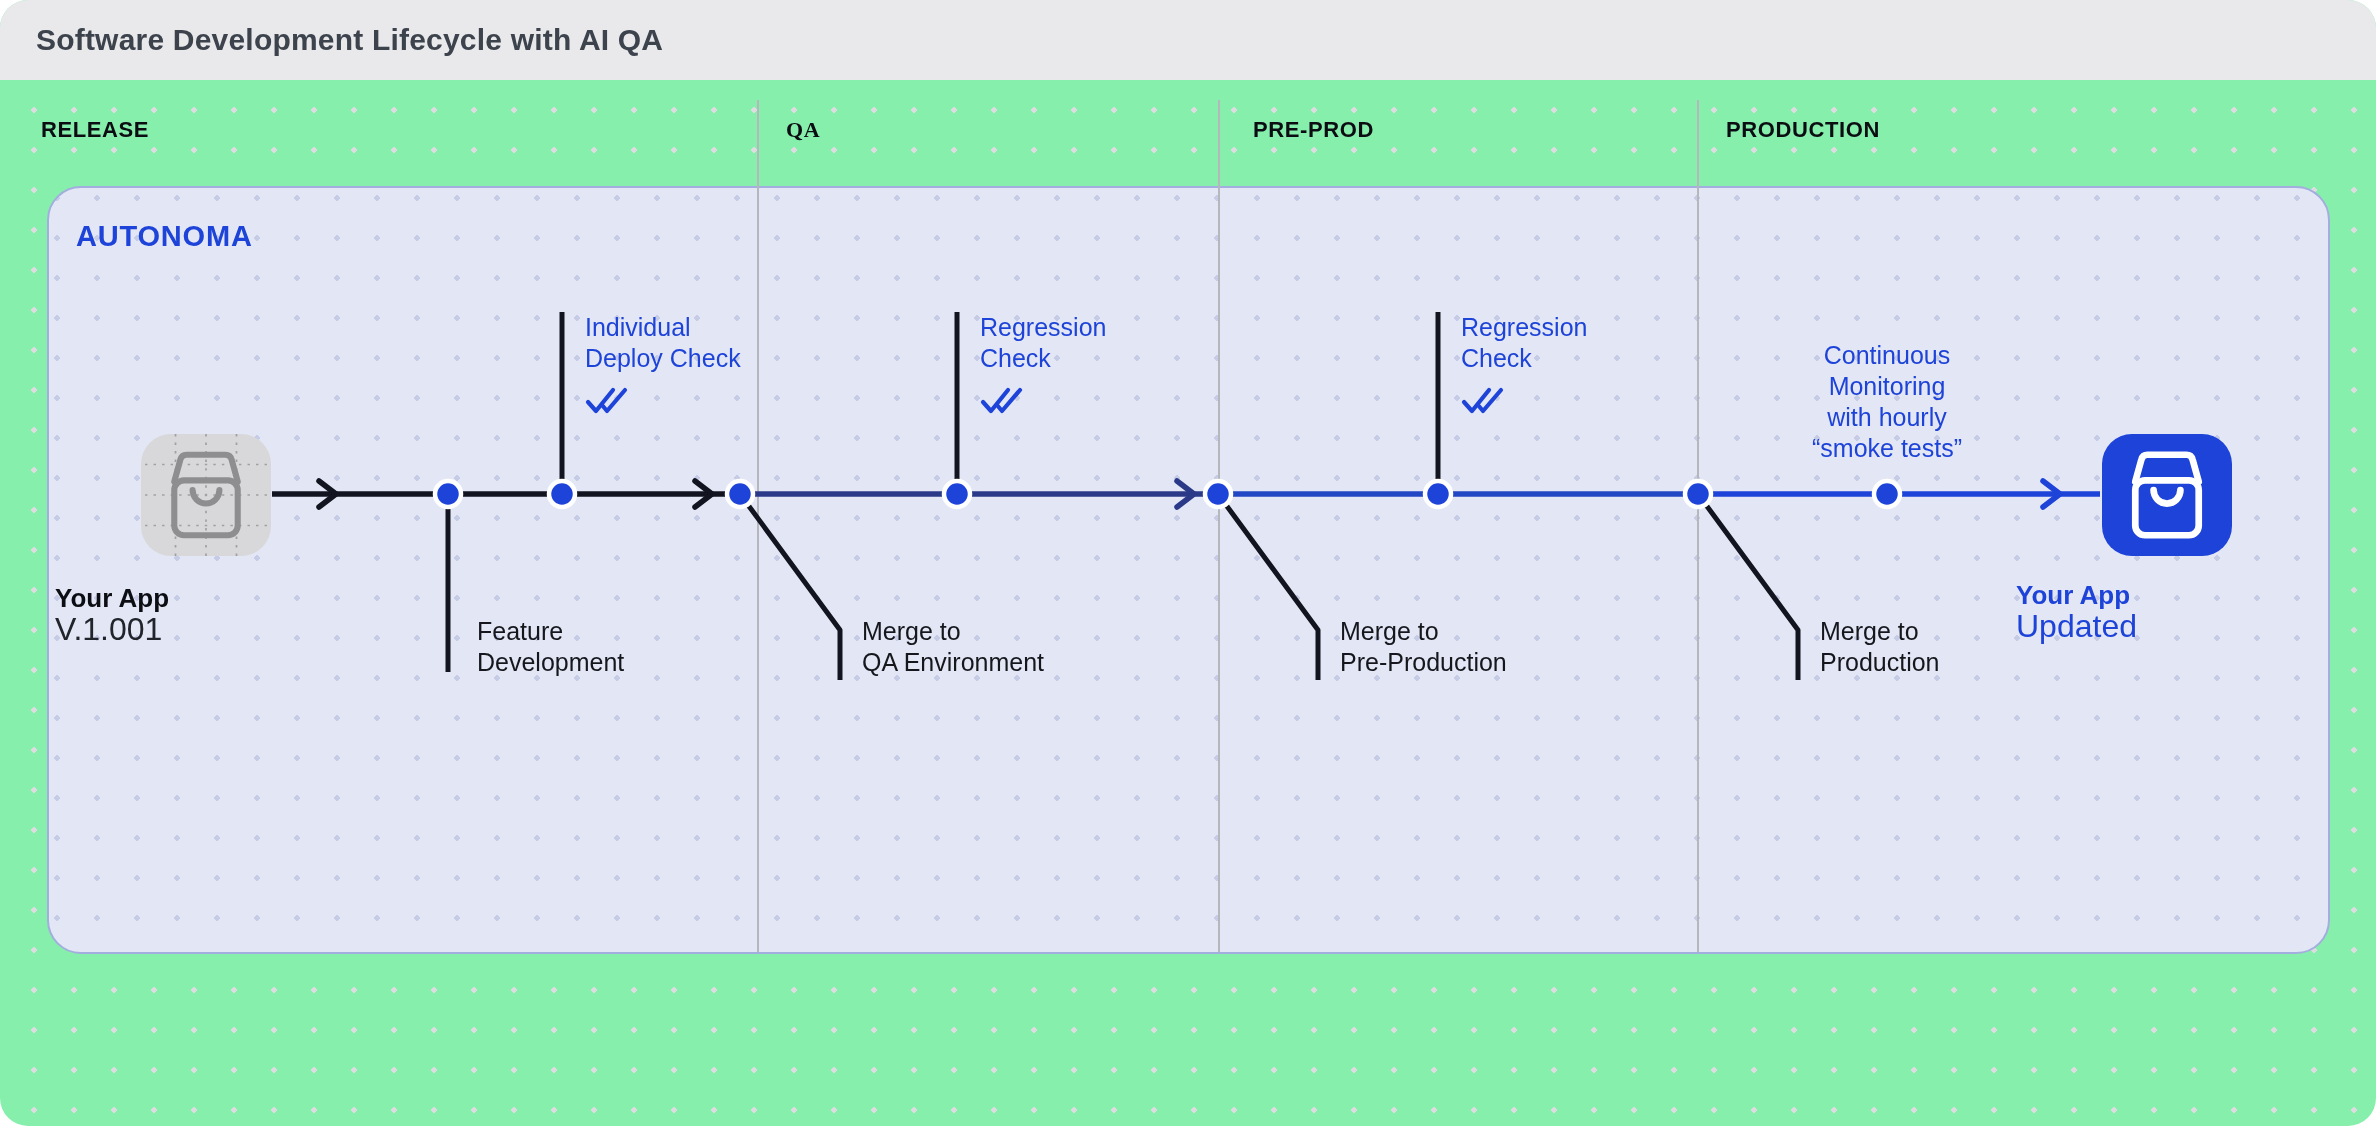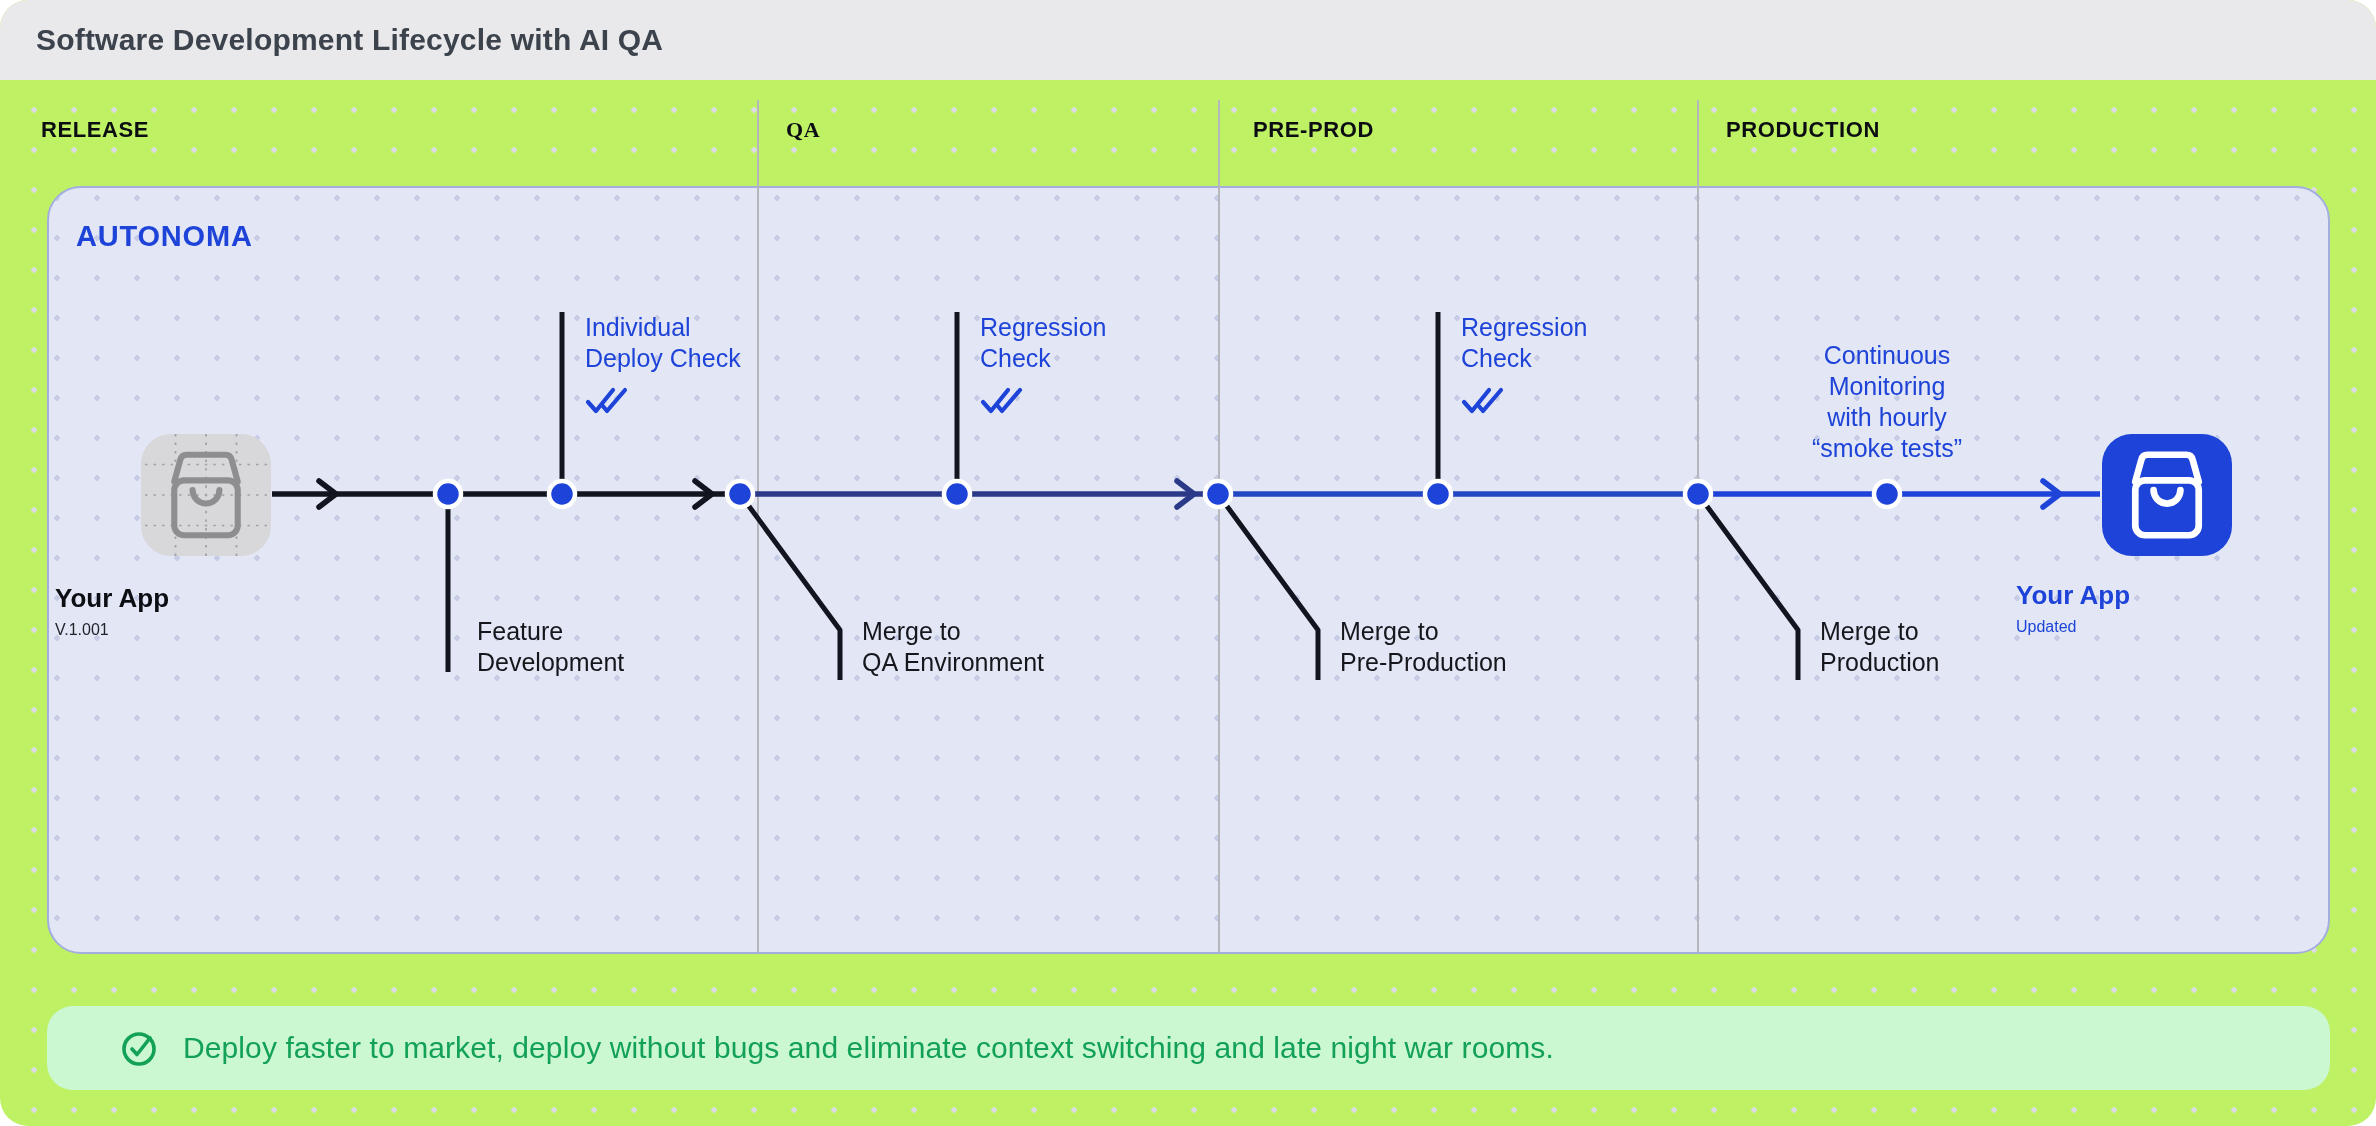--- a/index.html
+++ b/index.html
@@ -1,35 +1,35 @@
 <!DOCTYPE html>
 <html><head>
 <meta charset="utf-8">
 <style>
   html,body{margin:0;padding:0;background:#ffffff;}
   body{width:2376px;height:1126px;font-family:"Liberation Sans",sans-serif;-webkit-font-smoothing:antialiased;}
-  .page{position:relative;width:2376px;height:1126px;background:#bef264;border-radius:28px;overflow:hidden;}
+  .page{position:relative;width:2376px;height:1126px;background:#86efac;border-radius:28px;overflow:hidden;}
   .header{position:absolute;left:0;top:0;width:100%;height:80px;background:#e9e9eb;display:flex;align-items:center;z-index:5;}
   .title{margin-left:36px;font-size:30px;font-weight:700;color:#3c434d;letter-spacing:0.2px;}
   .canvas{position:absolute;left:0;top:80px;right:0;bottom:0;
     background-image:radial-gradient(circle,#dcdce1 2.6px,transparent 2.6px);
     background-size:40px 40px;background-position:14px 10px;}
   .divider{position:absolute;width:2px;background:#b6b6bd;z-index:1;}
   .stage-label{position:absolute;top:117px;font-size:22px;font-weight:700;color:#0b0d12;letter-spacing:0.6px;z-index:2;white-space:nowrap;}
   .panel{position:absolute;left:47px;top:186px;width:2283px;height:768px;background:#e3e7f5;
     border:2px solid #a3aede;border-radius:34px;box-sizing:border-box;z-index:0;
     background-image:radial-gradient(circle,#c7cce6 2.6px,transparent 2.6px);
     background-size:40px 40px;background-position:28px 30px;}
   .panel-label{position:absolute;left:76px;top:220px;font-size:29px;font-weight:700;letter-spacing:0.8px;z-index:3;}
   .tsvg{position:absolute;left:0;top:0;width:2376px;height:1126px;z-index:2;}
   .app-icon{position:absolute;width:130px;height:122px;border-radius:30px;z-index:3;overflow:hidden;}
   .app-icon svg{display:block;width:100%;height:100%;}
   .app-caption{position:absolute;width:300px;text-align:left;z-index:3;}
   .app-name{font-size:26px;font-weight:700;line-height:31px;}
-  .app-sub{font-size:16px;line-height:31px;}
+  .app-sub{font-size:32px;line-height:31px;}
   .evt{position:absolute;z-index:3;font-size:25px;line-height:31px;white-space:nowrap;}
   .evt-above{font-weight:400;}
   .evt-below{color:#15171c;}
   .evt-center{text-align:center;white-space:normal;}
   .dcheck{display:block;margin-top:12px;}
   .banner{position:absolute;left:47px;top:1006px;width:2283px;height:84px;border-radius:26px;
     display:flex;align-items:center;gap:24px;padding-left:72px;box-sizing:border-box;z-index:4;}
   .banner-text{font-size:30px;letter-spacing:0.1px;}
 </style>
 </head>
@@ -165,20 +165,13 @@
       <div class="evt evt-below" style="top: 616px; left: 1340px;">
         <div>Merge to</div>
         <div>Pre-Production</div>
       </div>
       <div class="evt evt-below" style="top: 616px; left: 1820px;">
         <div>Merge to</div>
         <div>Production</div>
       </div>
     </div>
 
-  <div class="banner" style="background: rgb(203, 247, 209);">
-    <svg width="40" height="40" viewBox="0 0 40 40">
-      <circle cx="20" cy="21" r="15" fill="none" stroke="#12a155" stroke-width="3.6"></circle>
-      <path d="M13,21 L18,26.5 L31,10" fill="none" stroke="#12a155" stroke-width="3.6" stroke-linecap="round" stroke-linejoin="round"></path>
-    </svg>
-    <div class="banner-text" style="color: rgb(18, 161, 85);">Deploy faster to market, deploy without bugs and eliminate context switching and late night war rooms.</div>
-  </div>
 </div>
 
 </body></html>

